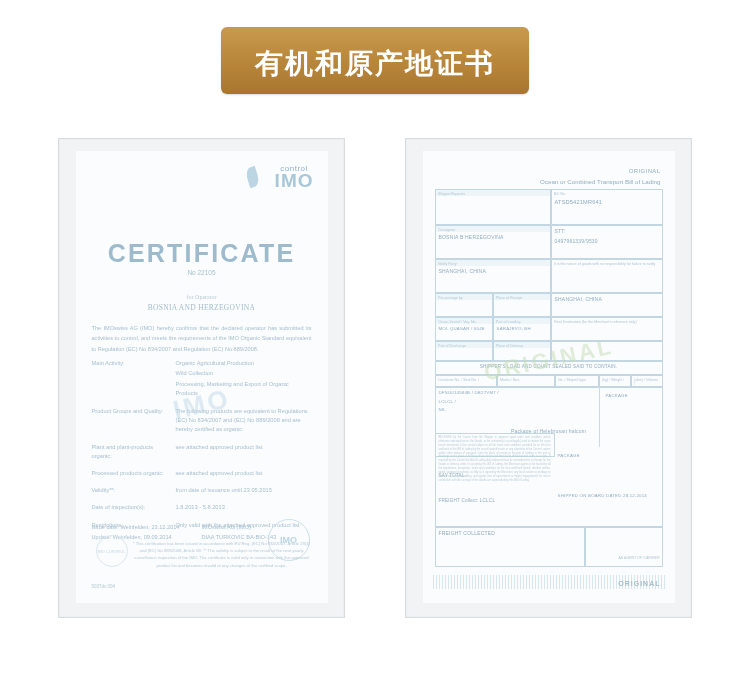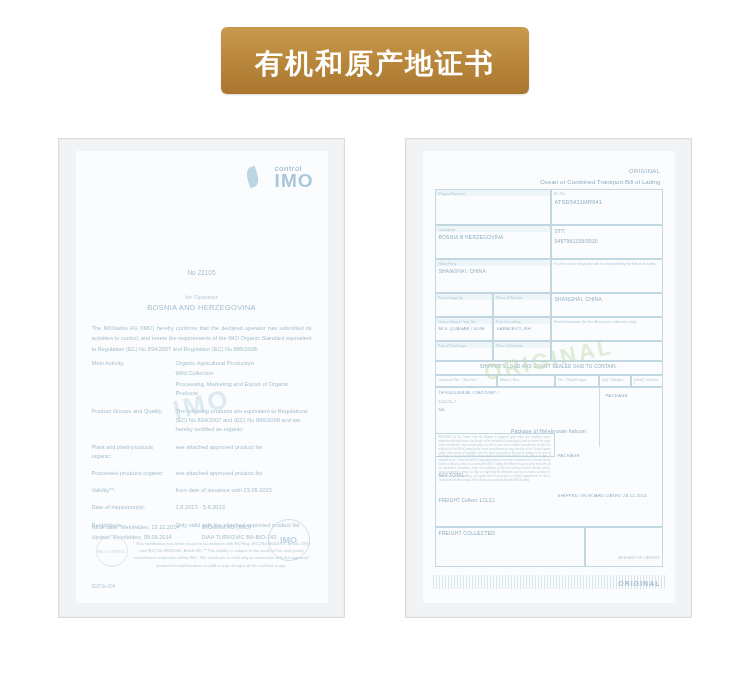--- a/index.html
+++ b/index.html
@@ -63,21 +63,21 @@
     height: 452px;
     background: #fbfcfd;
     color: #9fb6c4;
   }
 
   
   .imo-logo {
     position: absolute;
     right: 14px;
     top: 14px;
-    text-align: left;
+    text-align: center;
     line-height: 1.05;
   }
   .imo-leaf {
     position: absolute;
     right: 56px;
     top: 2px;
     width: 11px;
     height: 20px;
     background: #bcd5e3;
     border-radius: 60% 0 60% 0;
@@ -115,20 +115,21 @@
     color: #a9c2d0;
   }
   .cert-sub {
     position: absolute;
     top: 142px;
     left: 0; right: 0;
     text-align: center;
     font-size: 7px;
     color: #a3bdcd;
     line-height: 1.5;
+    font-family: Liberation Serif, serif;
   }
   .cert-sub .op { font-size: 6px; opacity: .8; }
   .cert-sub .op-name { font-size: 7.5px; letter-spacing: .3px; }
 
   .cert-para {
     position: absolute;
     top: 172px;
     left: 16px;
     right: 16px;
     font-size: 5.6px;
@@ -316,20 +317,21 @@
 
   <div class="doc-frame">
     <div class="page">
 
       <div class="imo-logo">
         <div class="imo-leaf"></div>
         <div class="imo-control">control</div>
         <div class="imo-big">IMO</div>
       </div>
 
+      <div class="cert-title">CERTIFICATE</div>
       <div class="cert-no">No 22105</div>
 
       <div class="cert-sub">
         <div class="op">for Operator</div>
         <div class="op-name">BOSNIA AND HERZEGOVINA</div>
       </div>
 
       <div class="cert-para">The IMOswiss AG (IMO) hereby confirms that the declared operator has submitted its activities to control, and meets the requirements of the IMO Organic Standard equivalent to Regulation (EC) No 834/2007 and Regulation (EC) No 889/2008.</div>
 
       <div class="rows">

